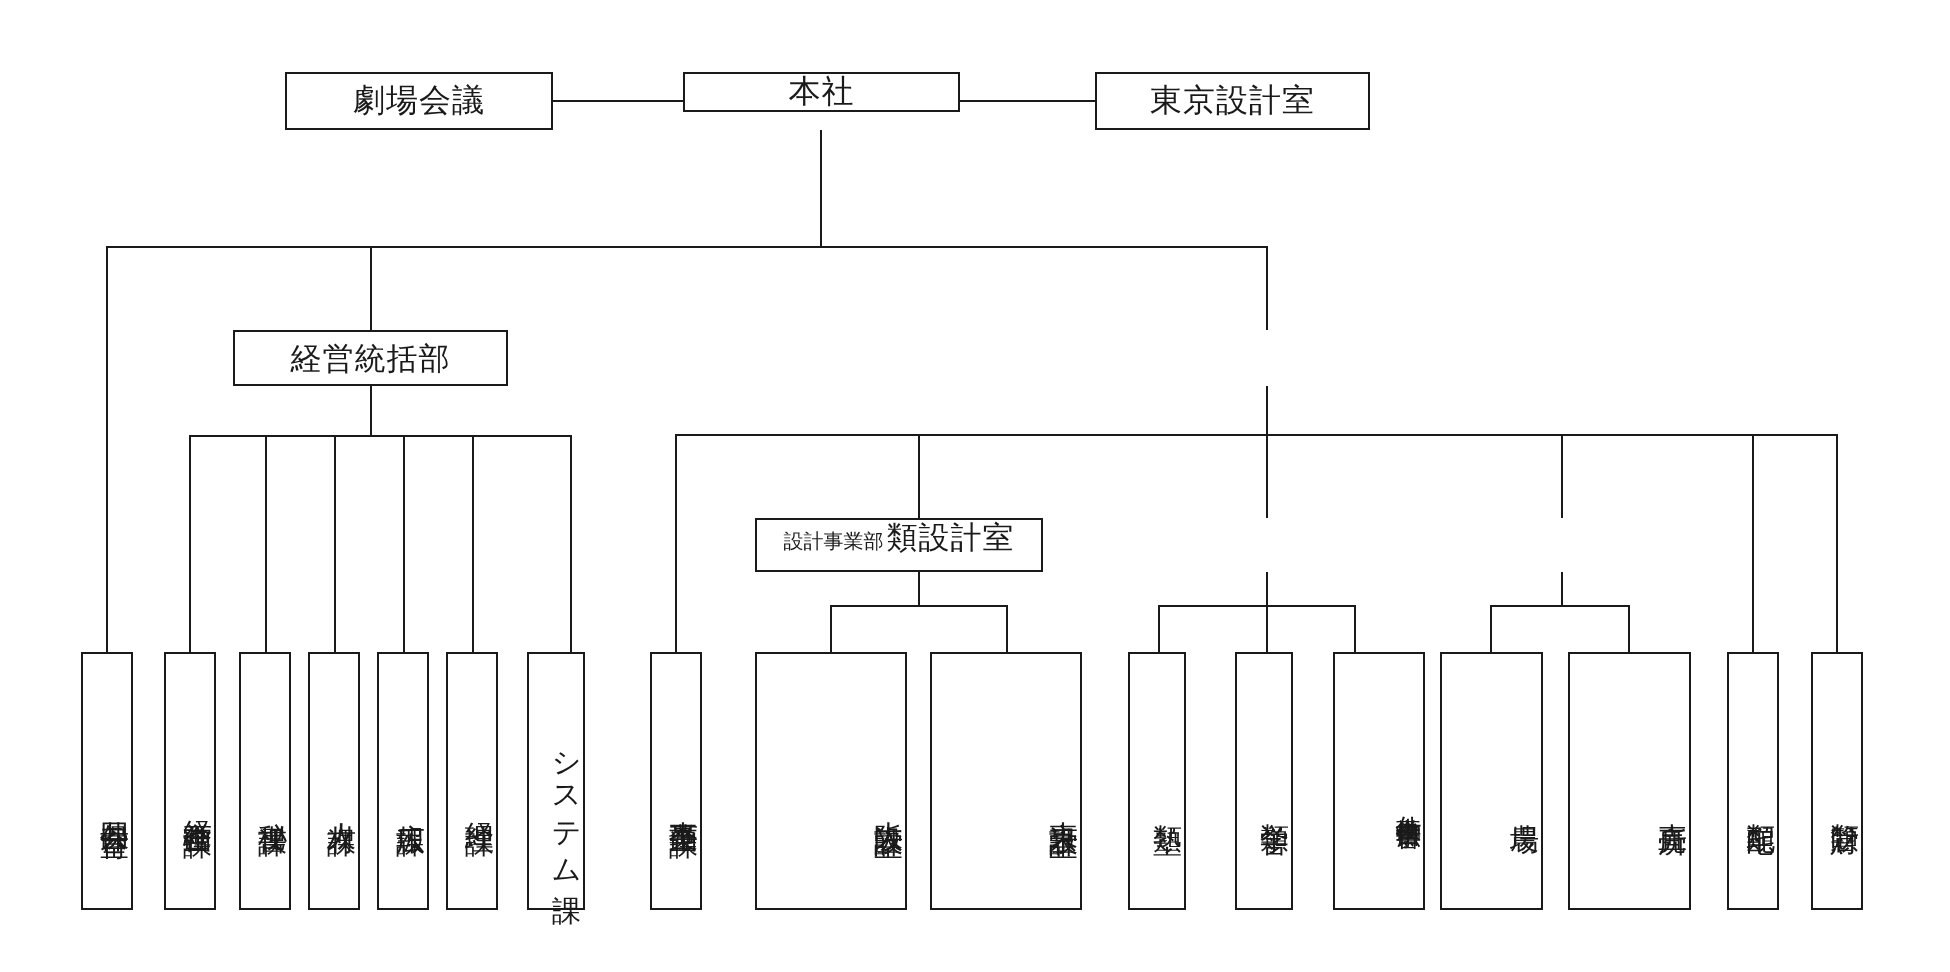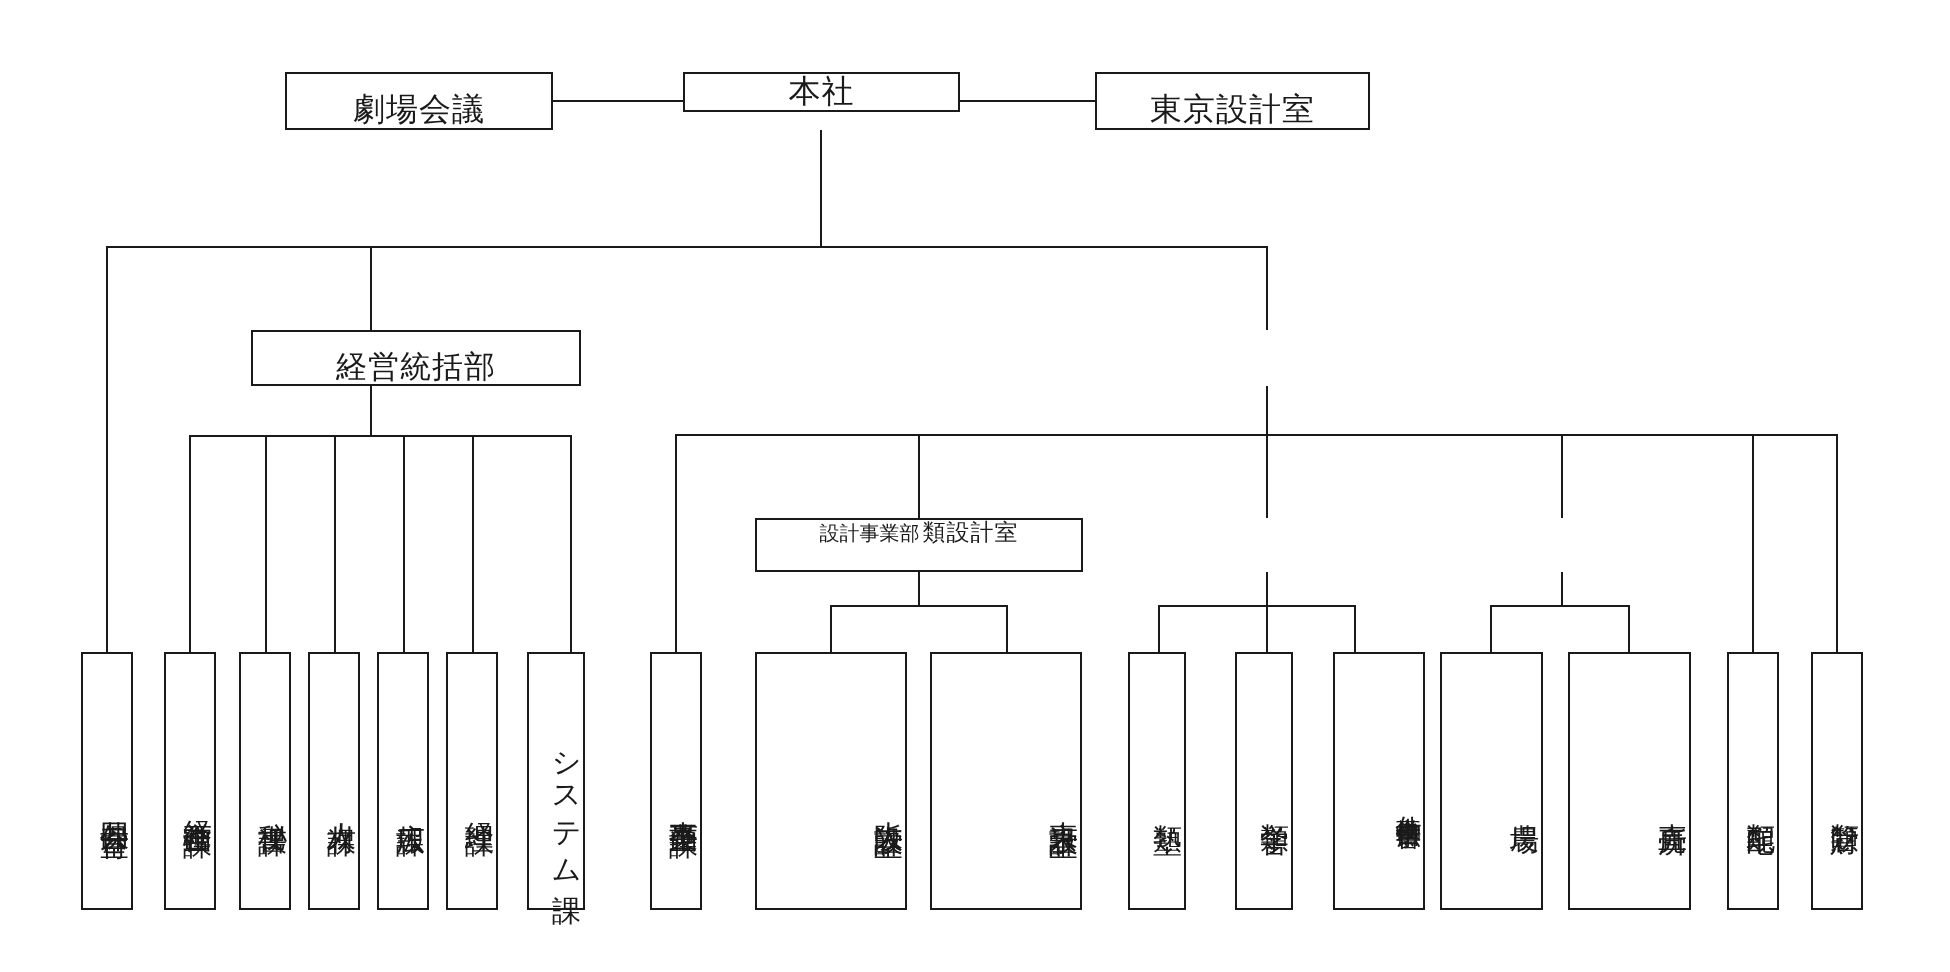--- a/index.html
+++ b/index.html
@@ -15,21 +15,21 @@
     background:#ffffff;
     overflow:hidden;
   }
   
   .box{
     position:absolute;
     box-sizing:border-box;
     border:2px solid #1a1a1a;
     background:#ffffff;
     display:flex;
-    align-items:flex-end;
+    align-items:center;
     justify-content:center;
     text-align:center;
     line-height:1.12;
     z-index:3;
   }
   .box .lbl{display:block;}
 
   
   .h-box{ font-size:31px; letter-spacing:1px; }
   .h-box.top-box{ font-size:32px; }
@@ -37,21 +37,21 @@
 
   
   .dept-box{
     flex-direction:row;
     align-items:baseline;
     justify-content:center;
     gap:3px;
     white-space:nowrap;
   }
   .dept-pre{ font-size:20px; letter-spacing:0px; }
-  .dept-main{ font-size:23px; letter-spacing:1px; }
+  .dept-main{ font-size:31px; letter-spacing:1px; }
 
   
   .v-box{
     writing-mode:vertical-rl;
     -webkit-writing-mode:vertical-rl;
     text-orientation:upright;
     -webkit-text-orientation:upright;
     align-items:flex-start;
     justify-content:center;
     padding-top:44px;
@@ -92,21 +92,21 @@
 
   <div class="line vline" style="left:820px; top:130px; height:118px;"></div>
 
   <div class="line hline" style="left:106px; top:246px; width:1162px;"></div>
 
   <div class="line vline" style="left:106px; top:246px; height:406px;"></div>
 
   <div class="line vline" style="left:370px; top:246px; height:84px;"></div>
   <div class="line vline" style="left:1266px; top:246px; height:84px;"></div>
 
-  <div class="box h-box lvl2" style="left:251px; top:330px; width:330px; height:56px;">
+  <div class="box h-box lvl2" style="left:233px; top:330px; width:275px; height:56px;">
     <span class="lbl">経営統括部</span>
   </div>
 
 
   <div class="line vline" style="left:370px; top:386px; height:50px;"></div>
 
   <div class="line hline" style="left:189px; top:435px; width:382px;"></div>
 
   <div class="line vline" style="left:189px; top:435px; height:217px;"></div>
   <div class="line vline" style="left:265px; top:435px; height:217px;"></div>
@@ -147,21 +147,21 @@
   <div class="line vline" style="left:1266px; top:434px; height:84px;"></div>
   <div class="line vline" style="left:1561px; top:434px; height:84px;"></div>
 
   <div class="line vline" style="left:1752px; top:434px; height:218px;"></div>
   <div class="line vline" style="left:1836px; top:434px; height:218px;"></div>
 
   <div class="box v-box" style="left:650px; top:652px; width:52px; height:258px;">
     <span class="vcol">事業企画課</span>
   </div>
 
-  <div class="box h-box dept-box" style="left:755px; top:518px; width:328px; height:54px;">
+  <div class="box h-box dept-box" style="left:755px; top:518px; width:288px; height:54px;">
     <span class="dept-pre">設計事業部</span>
     <span class="dept-main">類設計室</span>
   </div>
   <div class="line vline" style="left:918px; top:572px; height:34px;"></div>
   <div class="line hline" style="left:830px; top:605px; width:178px;"></div>
   <div class="line vline" style="left:830px; top:605px; height:47px;"></div>
   <div class="line vline" style="left:1006px; top:605px; height:47px;"></div>
 
   <div class="box v-box" style="left:755px; top:652px; width:152px; height:258px;">
     <span class="vcol">大阪設計室</span>

